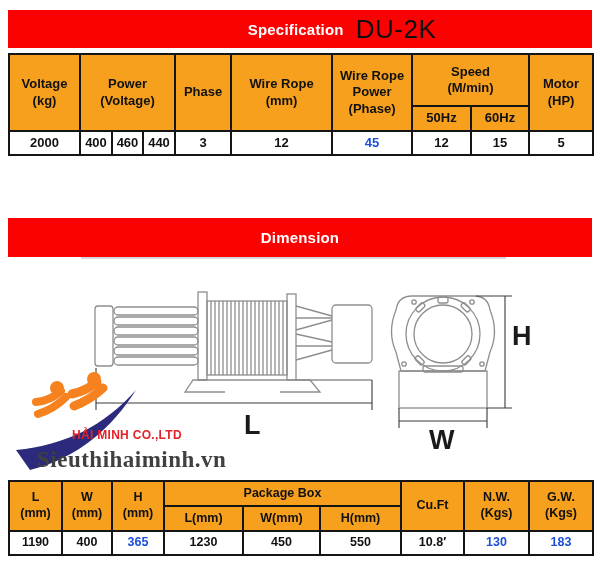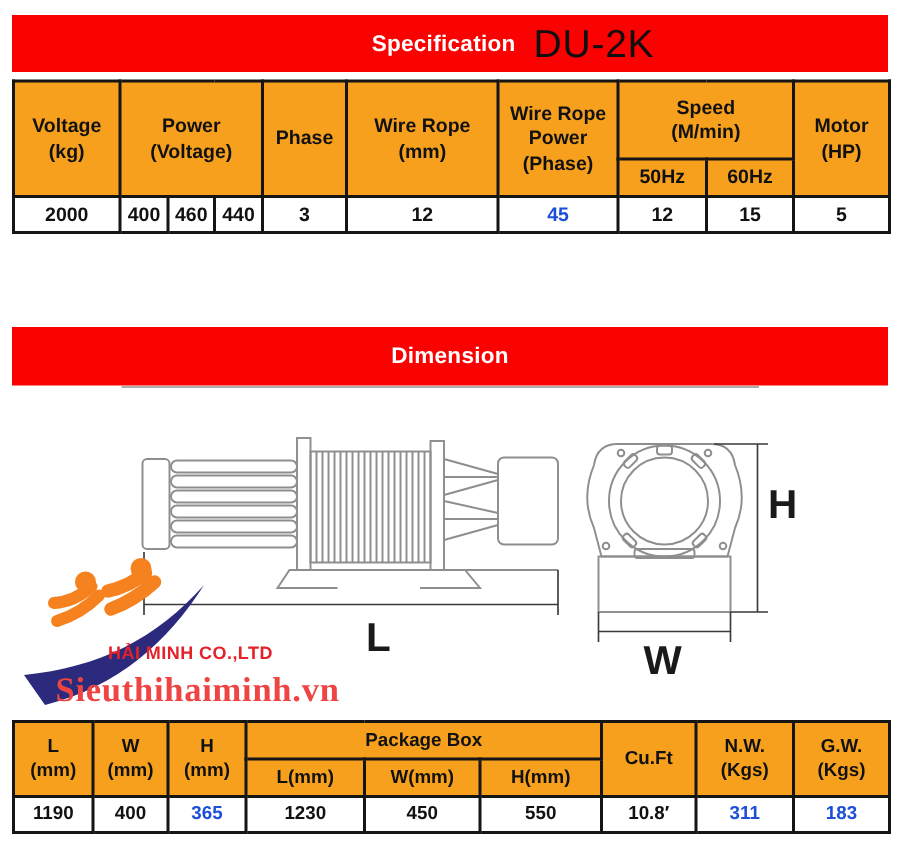--- a/index.html
+++ b/index.html
@@ -24,21 +24,21 @@
   .val{font-size:13px;}
   .gray{color:#1d4ed8;}
   .ln{display:block;}
   
   #drawing-svg{position:absolute;left:8px;top:240px;width:584px;height:240px;}
   #logo-svg{position:absolute;left:10px;top:372px;width:130px;height:100px;}
   .dim-label{font-family:"Liberation Sans",sans-serif;font-weight:bold;font-size:27px;fill:#1a1a1a;}
   #logo-company{position:absolute;left:72px;top:428px;font-size:12px;font-weight:bold;
                 color:#E3222A;letter-spacing:.3px;white-space:nowrap;}
   #logo-site{position:absolute;left:37px;top:447px;font-family:"Liberation Serif",serif;
-             font-weight:bold;font-size:23px;color:#ef4444;letter-spacing:.5px;white-space:nowrap;}
+             font-weight:bold;font-size:23px;color:#404040;letter-spacing:.5px;white-space:nowrap;}
 </style>
 </head>
 <body>
 
 <div class="page">
 
   <div class="bar" id="spec-bar">
     <div class="inner">
       <span class="white-title">Specification</span>
       <span class="model">DU-2K</span>
@@ -229,19 +229,19 @@
       <td class="hdr">H(mm)</td>
     </tr>
     <tr style="height:24px">
       <td class="val">1190</td>
       <td class="val">400</td>
       <td class="val gray">365</td>
       <td class="val">1230</td>
       <td class="val">450</td>
       <td class="val">550</td>
       <td class="val">10.8′</td>
-      <td class="val gray">311</td>
+      <td class="val gray">130</td>
       <td class="val gray">183</td>
     </tr>
   </tbody>
     </table>
 
 </div>
 
 </body></html>

